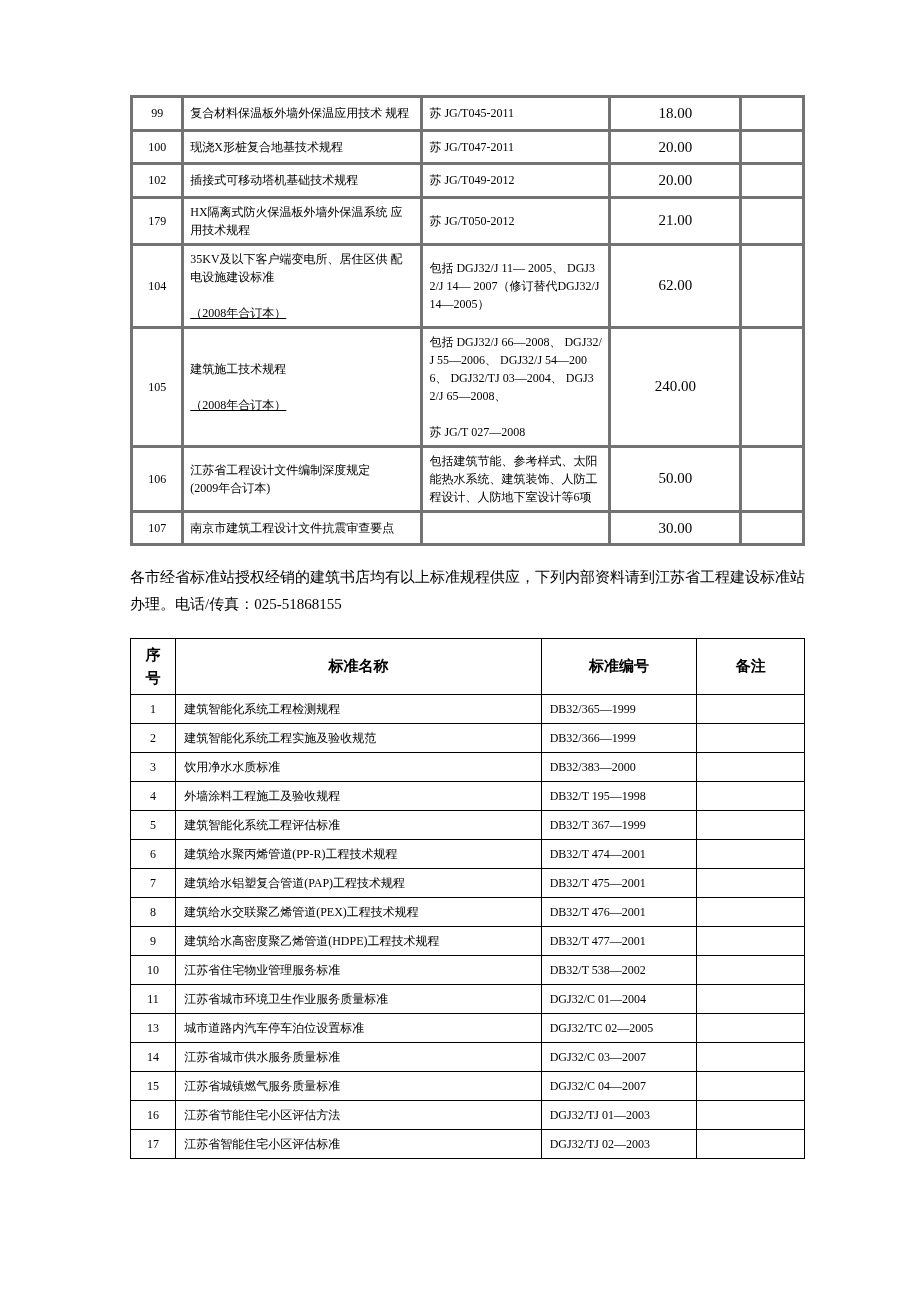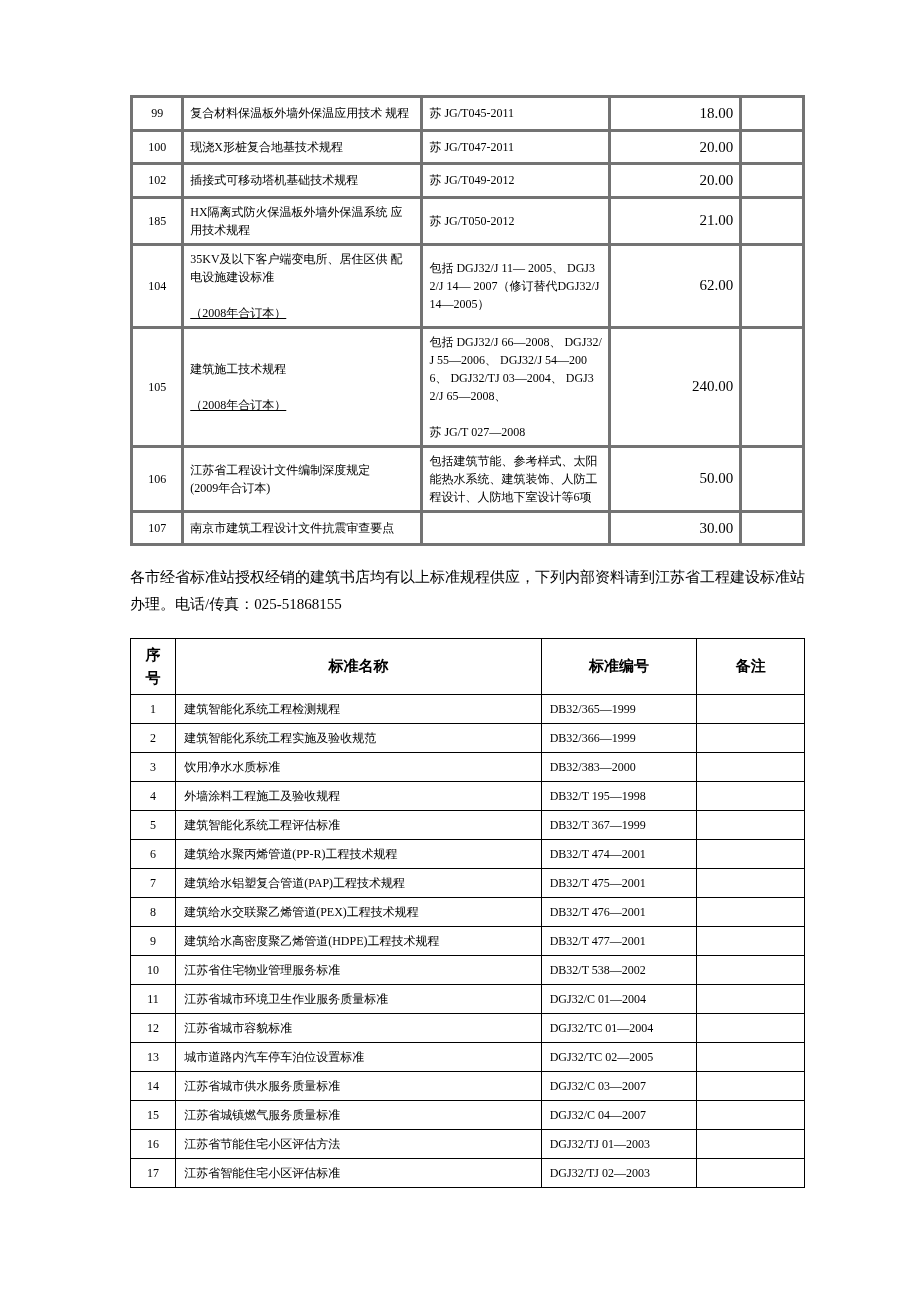--- a/index.html
+++ b/index.html
@@ -24,21 +24,21 @@
     border: 3px solid #737373;
     padding: 4px 6px;
     vertical-align: middle;
     font-size: 12px;
     line-height: 1.5;
     word-break: break-all;
   }
   table.t1 .c-seq { width: 45px; text-align: center; }
   table.t1 .c-name { width: 210px; }
   table.t1 .c-code { width: 165px; }
-  table.t1 .c-price { width: 115px; text-align: right; font-size: 15px; }
+  table.t1 .c-price { width: 115px; text-align: center; font-size: 15px; }
   table.t1 .c-note { width: 55px; }
   .price-sm { font-size: 12px; margin-top: 23px; }
   .u { text-decoration: underline; }
   .body-text {
     font-size: 15px;
     line-height: 1.8;
     margin: 18px 0 20px 0;
   }
   table.t2 th, table.t2 td {
     border: 1px solid #000;
@@ -87,21 +87,21 @@
           <td class="c-note"></td>
         </tr>
         <tr>
           <td class="c-seq">102</td>
           <td class="c-name">插接式可移动塔机基础技术规程</td>
           <td class="c-code">苏 JG/T049-2012</td>
           <td class="c-price">20.00</td>
           <td class="c-note"></td>
         </tr>
         <tr>
-          <td class="c-seq">185</td>
+          <td class="c-seq">179</td>
           <td class="c-name">HX隔离式防火保温板外墙外保温系统 应用技术规程</td>
           <td class="c-code">苏 JG/T050-2012</td>
           <td class="c-price">21.00</td>
           <td class="c-note"></td>
         </tr>
         <tr>
           <td class="c-seq">104</td>
           <td class="c-name">35KV及以下客户端变电所、居住区供 配电设施建设标准<br><br><span class="u">（2008年合订本）</span></td>
           <td class="c-code">包括 DGJ32/J 11— 2005、 DGJ32/J 14— 2007（修订替代DGJ32/J 14—2005）</td>
           <td class="c-price price-sm">62.00</td>
@@ -209,26 +209,20 @@
           <td class="d-code">DB32/T 538—2002</td>
           <td class="d-note"></td>
         </tr>
         <tr>
           <td class="d-seq">11</td>
           <td class="d-name">江苏省城市环境卫生作业服务质量标准</td>
           <td class="d-code">DGJ32/C 01—2004</td>
           <td class="d-note"></td>
         </tr>
         <tr>
-          <td class="d-seq">12</td>
-          <td class="d-name">江苏省城市容貌标准</td>
-          <td class="d-code">DGJ32/TC 01—2004</td>
-          <td class="d-note"></td>
-        </tr>
-        <tr>
           <td class="d-seq">13</td>
           <td class="d-name">城市道路内汽车停车泊位设置标准</td>
           <td class="d-code">DGJ32/TC 02—2005</td>
           <td class="d-note"></td>
         </tr>
         <tr>
           <td class="d-seq">14</td>
           <td class="d-name">江苏省城市供水服务质量标准</td>
           <td class="d-code">DGJ32/C 03—2007</td>
           <td class="d-note"></td>

